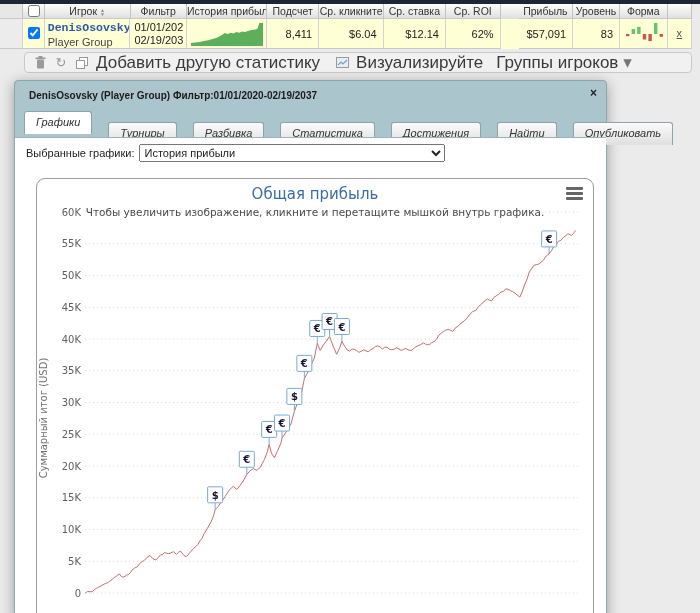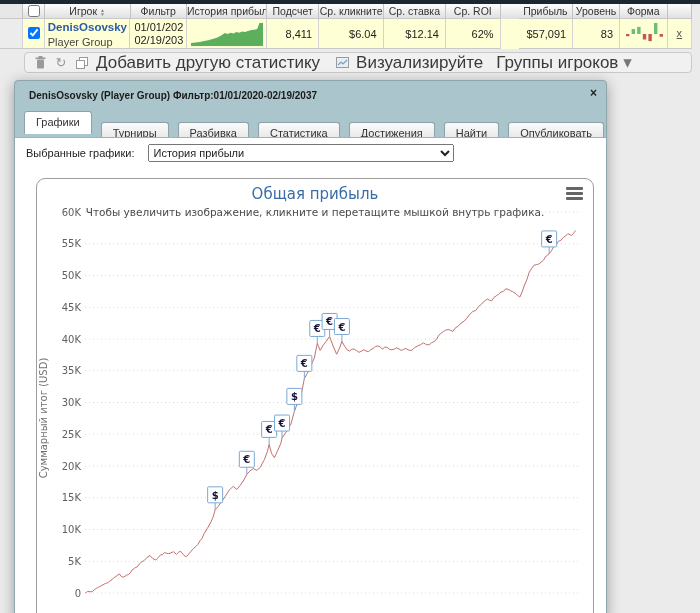--- a/index.html
+++ b/index.html
@@ -15,21 +15,21 @@
   .hdr .c { font-size:10.5px; color:#333; text-align:center; line-height:14px; white-space:nowrap; border-right:1px solid #c3c3c3; }
   .row { height:30px; background:#ffffd6; }
   .row .c { font-size:11px; color:#222; }
   .c0{width:24px;background:#e7e7e7;} .c1{width:22px;text-align:center;}
   .c2{width:88px;} .c3{width:58px;} .c4{width:82px;} .c5{width:54px;}
   .c6{width:66px;} .c7{width:64px;} .c8{width:56px;} .c9{width:56px;margin-left:18px;}
   .c10{width:48px;} .c11{width:49px;} .c12{width:25px;text-align:center;}
   .row .c0{background:#ececec;}
   .num { text-align:right; padding:9px 6px 0 0; }
   .name-cell { padding:2px 0 0 3px; line-height:13px; white-space:nowrap; }
-  .pname { color:#2a5aa8; font-weight:bold; font-size:11.5px; }
+  .pname { color:#2a5aa8; font-weight:bold; font-size:11.5px;font-family:Liberation Mono, monospace; }
   .pgroup { color:#444; }
   .dates { padding:2px 0 0 4px; line-height:13px; white-space:nowrap; color:#333; }
   .sort-ic { display:inline-block; vertical-align:middle; margin-left:3px; color:#8a8a8a; font-size:5px; line-height:4px; }
   .cb { width:12px; height:12px; margin-top:1px; }
   .row .cb { margin-top:8px; }
   .remove-x { color:#555; text-decoration:underline; font-size:11px; display:inline-block; padding-top:8px; cursor:pointer; }
   .player-ic { display:inline-block; vertical-align:-2px; margin-left:5px; }
 
   
   .tbar { position:absolute; left:24px; top:52px; width:668px; height:21px;
@@ -37,27 +37,27 @@
           display:flex; align-items:center; gap:7px; padding:0 8px; }
   .tbar .lbl { font-size:17px; color:#3a3a3a; white-space:nowrap; cursor:pointer; }
   .tico { display:inline-flex; width:14px; height:14px; align-items:center; justify-content:center; cursor:pointer; }
 
   
   .dialog { position:absolute; left:14px; top:80px; width:593px; height:540px;
             background:#abc5cc; border:1px solid #8fa6ad; border-radius:4px 4px 0 0;
             box-shadow:0 3px 14px rgba(0,0,0,.35); }
   .dlg-title { font-size:10px; font-weight:bold; color:#1b1b1b; padding:9px 12px 6px 14px; white-space:nowrap; }
   .dlg-close { position:absolute; right:9px; top:5px; font-size:12px; font-weight:bold; color:#222; cursor:pointer; }
-  .tabs { display:flex; gap:9px; padding:4px 0 0 9px; }
+  .tabs { display:flex; gap:16px; padding:4px 0 0 9px;font-style:italic; }
   .tab { font-size:11px; color:#333; background:linear-gradient(#fbfbfb,#dfdfdf);
          border:1px solid #8fa2a9; border-bottom:none; border-radius:3px 3px 0 0;
          padding:4px 11px 4px 11px; cursor:pointer; position:relative; top:11px; }
   .tab.active { background:#fff; padding-bottom:6px; top:0; z-index:2; }
   .dlg-body { position:absolute; left:0; right:0; top:56px; bottom:0; background:#fff; border-top:1px solid #9db3ba; }
-  .sel-row { display:flex; align-items:center; padding:6px 0 0 11px; gap:14px; }
+  .sel-row { display:flex; align-items:center; padding:6px 0 0 11px; gap:5px; }
   .sel-row label { font-size:11px; color:#222; }
   .graph-select { width:306px; height:18px; font-size:11px; font-family:"Liberation Sans",sans-serif; color:#222; }
 
   
   .chart-panel { position:absolute; left:21px; top:40px; width:558px; height:478px;
                  background:#fff; border:1px solid #9d9d9d; border-radius:9px; overflow:hidden; }
   .ch-title { position:absolute; left:0; right:0; top:6px; text-align:center;
               font-size:15px; color:#3a6ca8; font-family:"DejaVu Sans",sans-serif; }
   .ch-sub { position:absolute; left:0; right:0; top:27px; text-align:center;
             font-size:10.5px; color:#4a4a4a; font-family:"DejaVu Sans",sans-serif; }

